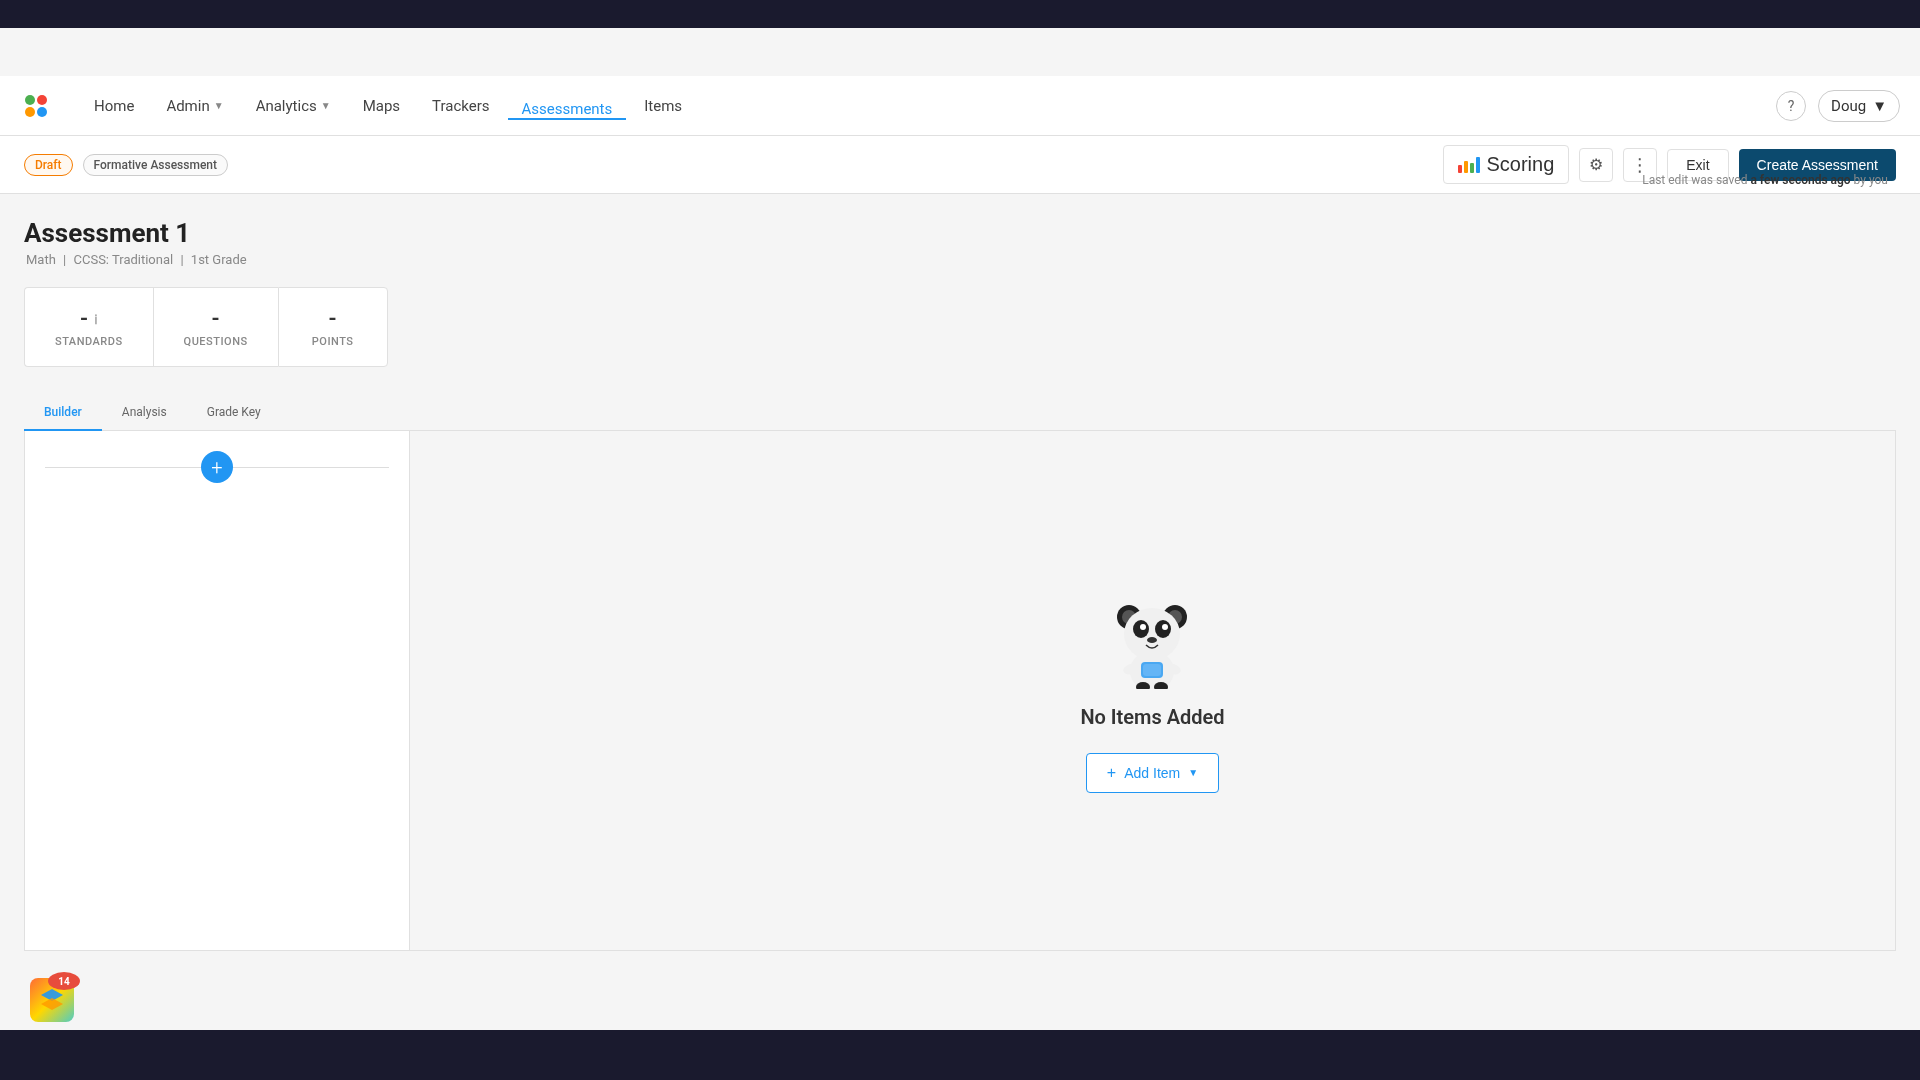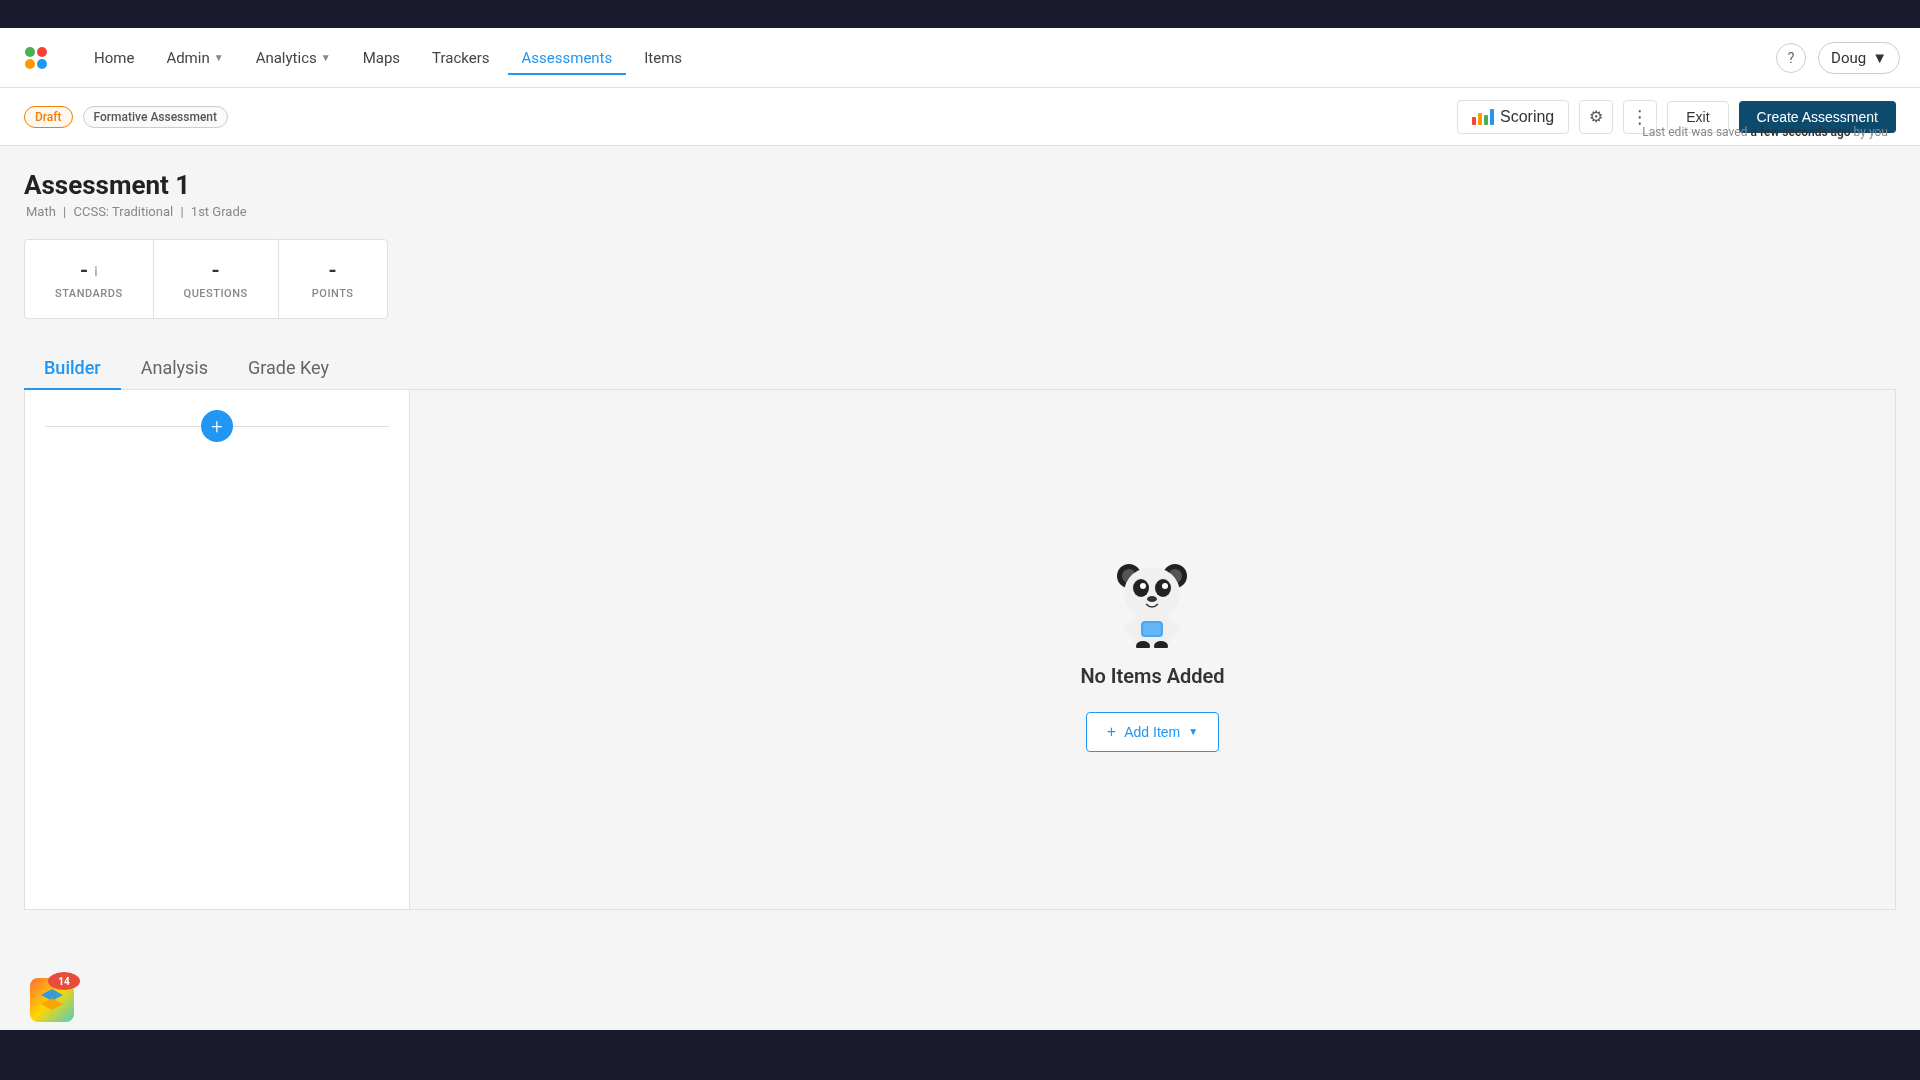--- a/index.html
+++ b/index.html
@@ -22,20 +22,21 @@
     
     .navbar {
       background: #ffffff;
       border-bottom: 1px solid #e0e0e0;
       height: 60px;
       display: flex;
       align-items: center;
       padding: 0 20px;
       flex-shrink: 0;
       position: relative;
+      margin-top: 48px;
     }
     .navbar-logo {
       display: flex;
       align-items: center;
       margin-right: 28px;
     }
     .logo-icon {
       width: 32px;
       height: 32px;
     }
@@ -54,21 +55,21 @@
       display: flex;
       align-items: center;
       gap: 4px;
       text-decoration: none;
       white-space: nowrap;
     }
     .nav-item.active {
       color: #2196F3;
       border-bottom: 2px solid #2196F3;
       border-radius: 0;
-      padding-bottom: 6px;
+      padding-bottom: 0;
     }
     .nav-chevron {
       font-size: 10px;
       color: #888;
     }
     .nav-right {
       display: flex;
       align-items: center;
       gap: 12px;
     }
@@ -134,21 +135,21 @@
     }
     .scoring-btn {
       display: flex;
       align-items: center;
       gap: 6px;
       padding: 7px 14px;
       border: 1px solid #e0e0e0;
       border-radius: 4px;
       background: white;
       cursor: pointer;
-      font-size: 16px;
+      font-size: 20px;
       color: #333;
     }
     .scoring-icon-bars {
       display: flex;
       gap: 2px;
       align-items: flex-end;
       height: 16px;
     }
     .scoring-bar {
       width: 4px;
@@ -267,21 +268,21 @@
     }
 
     
     .tabs {
       display: flex;
       border-bottom: 1px solid #e0e0e0;
       margin-bottom: 0;
     }
     .tab {
       padding: 10px 20px;
-      font-size: 18px;
+      font-size: 12px;
       cursor: pointer;
       color: #666;
       border-bottom: 2px solid transparent;
       margin-bottom: -1px;
     }
     .tab.active {
       color: #2196F3;
       border-bottom-color: #2196F3;
       font-weight: 500;
     }

